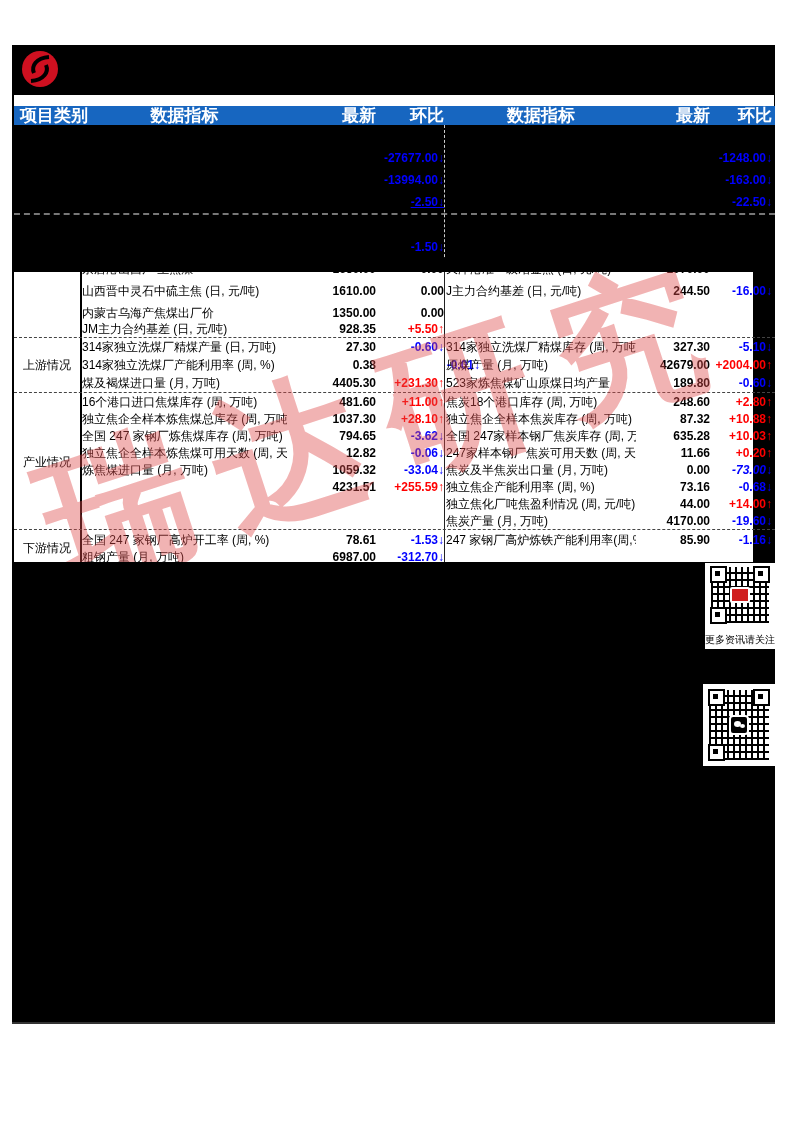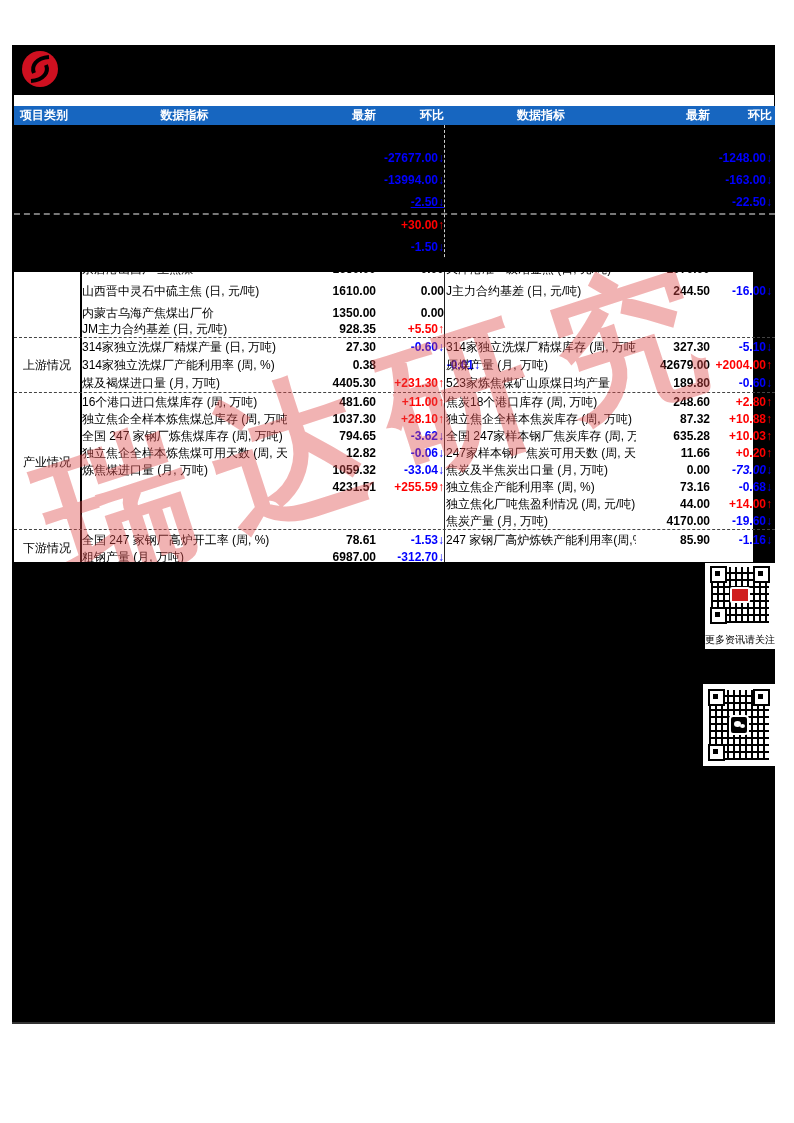--- a/index.html
+++ b/index.html
@@ -4,21 +4,21 @@
 <style>
   html,body{margin:0;padding:0;background:#888;}
   .page{position:relative;width:794px;height:1123px;background:#fff;overflow:hidden;
         font-family:"Liberation Sans","DejaVu Sans",sans-serif;}
   .abs{position:absolute;}
   
   .black-canvas{left:12px;top:45px;width:763px;height:977px;background:#000;border-bottom:2px solid #333;}
   .white-strip{left:14px;top:95px;width:760px;height:11px;background:#fff;}
   .thead{left:14px;top:106px;width:761px;height:19px;background:#1766c0;}
   .hcell{position:absolute;top:0;height:19px;display:flex;align-items:center;color:#fff;
-         font-size:12px;font-weight:700;}
+         font-size:17px;font-weight:700;}
   
   .cell{position:absolute;top:0;height:100%;display:flex;align-items:center;font-size:12px;color:#000;
         white-space:nowrap;overflow:hidden;}
   .ind1{left:68px;width:205px;}
   .val1{left:275px;width:87px;justify-content:flex-end;font-weight:700;}
   .chg1{left:362px;width:68px;justify-content:flex-end;font-weight:700;}
   .ind2{left:432px;width:190px;}
   .val2{left:622px;width:74px;justify-content:flex-end;font-weight:700;}
   .chg2{left:696px;width:62px;justify-content:flex-end;font-weight:700;}
   .prow{left:14px;width:761px;height:20px;}            
@@ -96,23 +96,20 @@
     <span class="cell chg1 chg" style="color: rgb(0, 0, 255);">-13994.00↓</span>
     <span class="cell chg2 chg" style="color: rgb(0, 0, 255);">-163.00↓</span>
   </div>
   <div class="abs prow" style="top:192px">
     <span class="cell chg1 chg" style="color: rgb(0, 0, 255); text-decoration: underline;">-2.50↓</span>
     <span class="cell chg2 chg" style="color: rgb(0, 0, 255);">-22.50↓</span>
   </div>
 
   <div class="abs dash-h" style="left:14px;top:213px;width:761px"></div>
 
-  <div class="abs prow" style="top:215px">
-    <span class="cell chg1 chg" style="color: rgb(255, 0, 0);">+30.00↑</span>
-  </div>
   <div class="abs prow" style="top:237px">
     <span class="cell chg1 chg" style="color: rgb(0, 0, 255);">-1.50↓</span>
   </div>
 
   <div class="abs vdash"></div>
 
   <div class="abs table-wrap">
     <div class="table-bg"></div>
     <div class="vline-cat"></div>
     <div class="vline-mid"></div>

